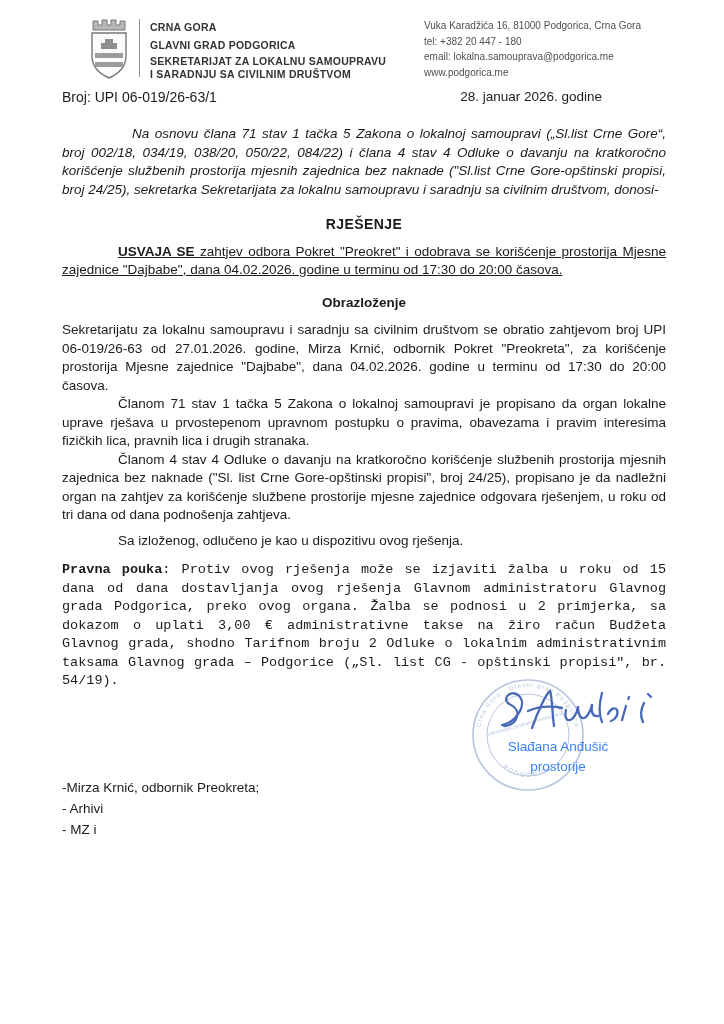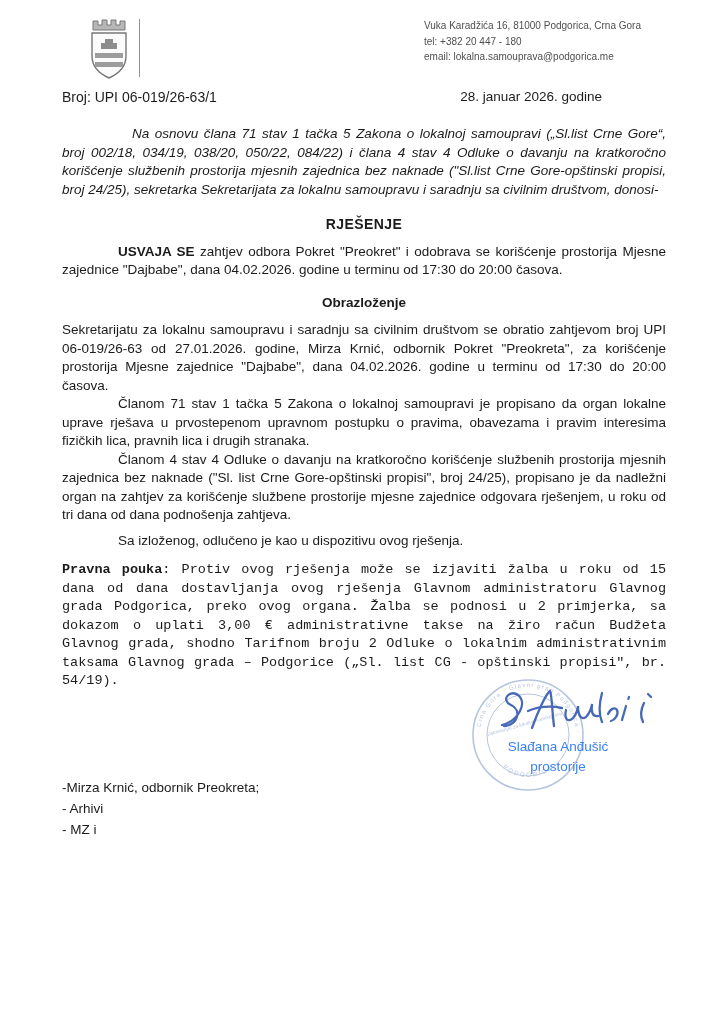--- a/index.html
+++ b/index.html
@@ -20,21 +20,21 @@
   .org .l1,.org .l2{line-height:16px;margin-bottom:2px;}
   .org .l3,.org .l4{line-height:12.5px;}
   .contact{margin-left:auto;width:242px;font-size:10px;color:#4f4f4f;line-height:15.5px;padding-top:2px;}
   
   .ref-row{display:flex;align-items:flex-start;margin-top:9px;font-size:14px;color:#1c1c1c;}
   .date{margin-left:auto;margin-right:64px;font-size:13.5px;}
   
   .doc{font-size:13.5px;line-height:18.5px;text-align:justify;color:#1b1b1b;}
   .p-intro{margin:20px 0 0 0;text-indent:70px;font-style:italic;}
   .title{margin:16px 0 0 0;text-align:center;font-weight:bold;font-size:14px;letter-spacing:0.4px;}
-  .p-decision{margin:9px 0 0 0;text-indent:56px;}
+  .p-decision{margin:9px 0 0 0;text-indent:56px;text-decoration:underline;}
   .subtitle{margin:14px 0 9px 0;text-align:center;font-weight:bold;font-size:13.5px;}
   .p0{margin:0;text-indent:0;}
   .pind{margin:0;text-indent:56px;}
   .p-sa{margin:7px 0 0 0;text-indent:56px;text-align:left;}
   .p-pravna{margin:11px 0 0 0;font-family:Liberation Mono, monospace;}
   b{font-weight:bold;}
   
   .sig-area{position:relative;height:86px;}
   .stamp{position:absolute;left:406px;top:-16px;width:120px;height:120px;opacity:0.55;}
   .sig-script{position:absolute;left:424px;top:-8px;width:176px;height:56px;}
@@ -51,24 +51,31 @@
 
   <div class="header">
     <svg class="logo" viewBox="0 0 42 64">
       <path d="M5,14 L5,5 L10,5 L10,9 L14,9 L14,4 L19,4 L19,9 L23,9 L23,4 L28,4 L28,9 L32,9 L32,5 L37,5 L37,14 Z" fill="#b7b7b7" stroke="#777" stroke-width="1"></path>
       <path d="M4,17 L38,17 L38,40 C38,52 30,58 21,62 C12,58 4,52 4,40 Z" fill="#fbfbfb" stroke="#777" stroke-width="1.4"></path>
       <path d="M13,33 L13,27 L17,27 L17,23 L25,23 L25,27 L29,27 L29,33 Z" fill="#8d8d8d"></path>
       <rect x="7" y="37" width="28" height="5" fill="#9c9c9c"></rect>
       <rect x="7" y="46" width="28" height="5" fill="#9c9c9c"></rect>
     </svg>
     <div class="hdr-divider"></div>
+    <div class="org">
+      <div class="l1">CRNA GORA</div>
+      <div class="l2">GLAVNI GRAD PODGORICA</div>
+      <div class="l3">SEKRETARIJAT ZA LOKALNU SAMOUPRAVU</div>
+      <div class="l4">I SARADNJU SA CIVILNIM DRUŠTVOM</div>
+    </div>
     <div class="contact">
       <div>Vuka Karadžića 16, 81000 Podgorica, Crna Gora</div>
       <div>tel: +382 20 447 - 180</div>
       <div>email: lokalna.samouprava@podgorica.me</div>
+      <div>www.podgorica.me</div>
     </div>
   </div>
 
   <div class="ref-row">
     <span>Broj: UPI 06-019/26-63/1</span>
     <span class="date">28. januar 2026. godine</span>
   </div>
 
   <div class="doc">
     <p class="p-intro">Na osnovu člana 71 stav 1 tačka 5 Zakona o lokalnoj samoupravi („Sl.list Crne Gore“, broj  002/18, 034/19, 038/20, 050/22, 084/22) i člana 4 stav 4  Odluke o davanju na kratkoročno korišćenje službenih prostorija mjesnih zajednica bez naknade ("Sl.list Crne Gore-opštinski propisi, broj 24/25), sekretarka Sekretarijata za lokalnu samoupravu i saradnju sa civilnim društvom, donosi-</p>

